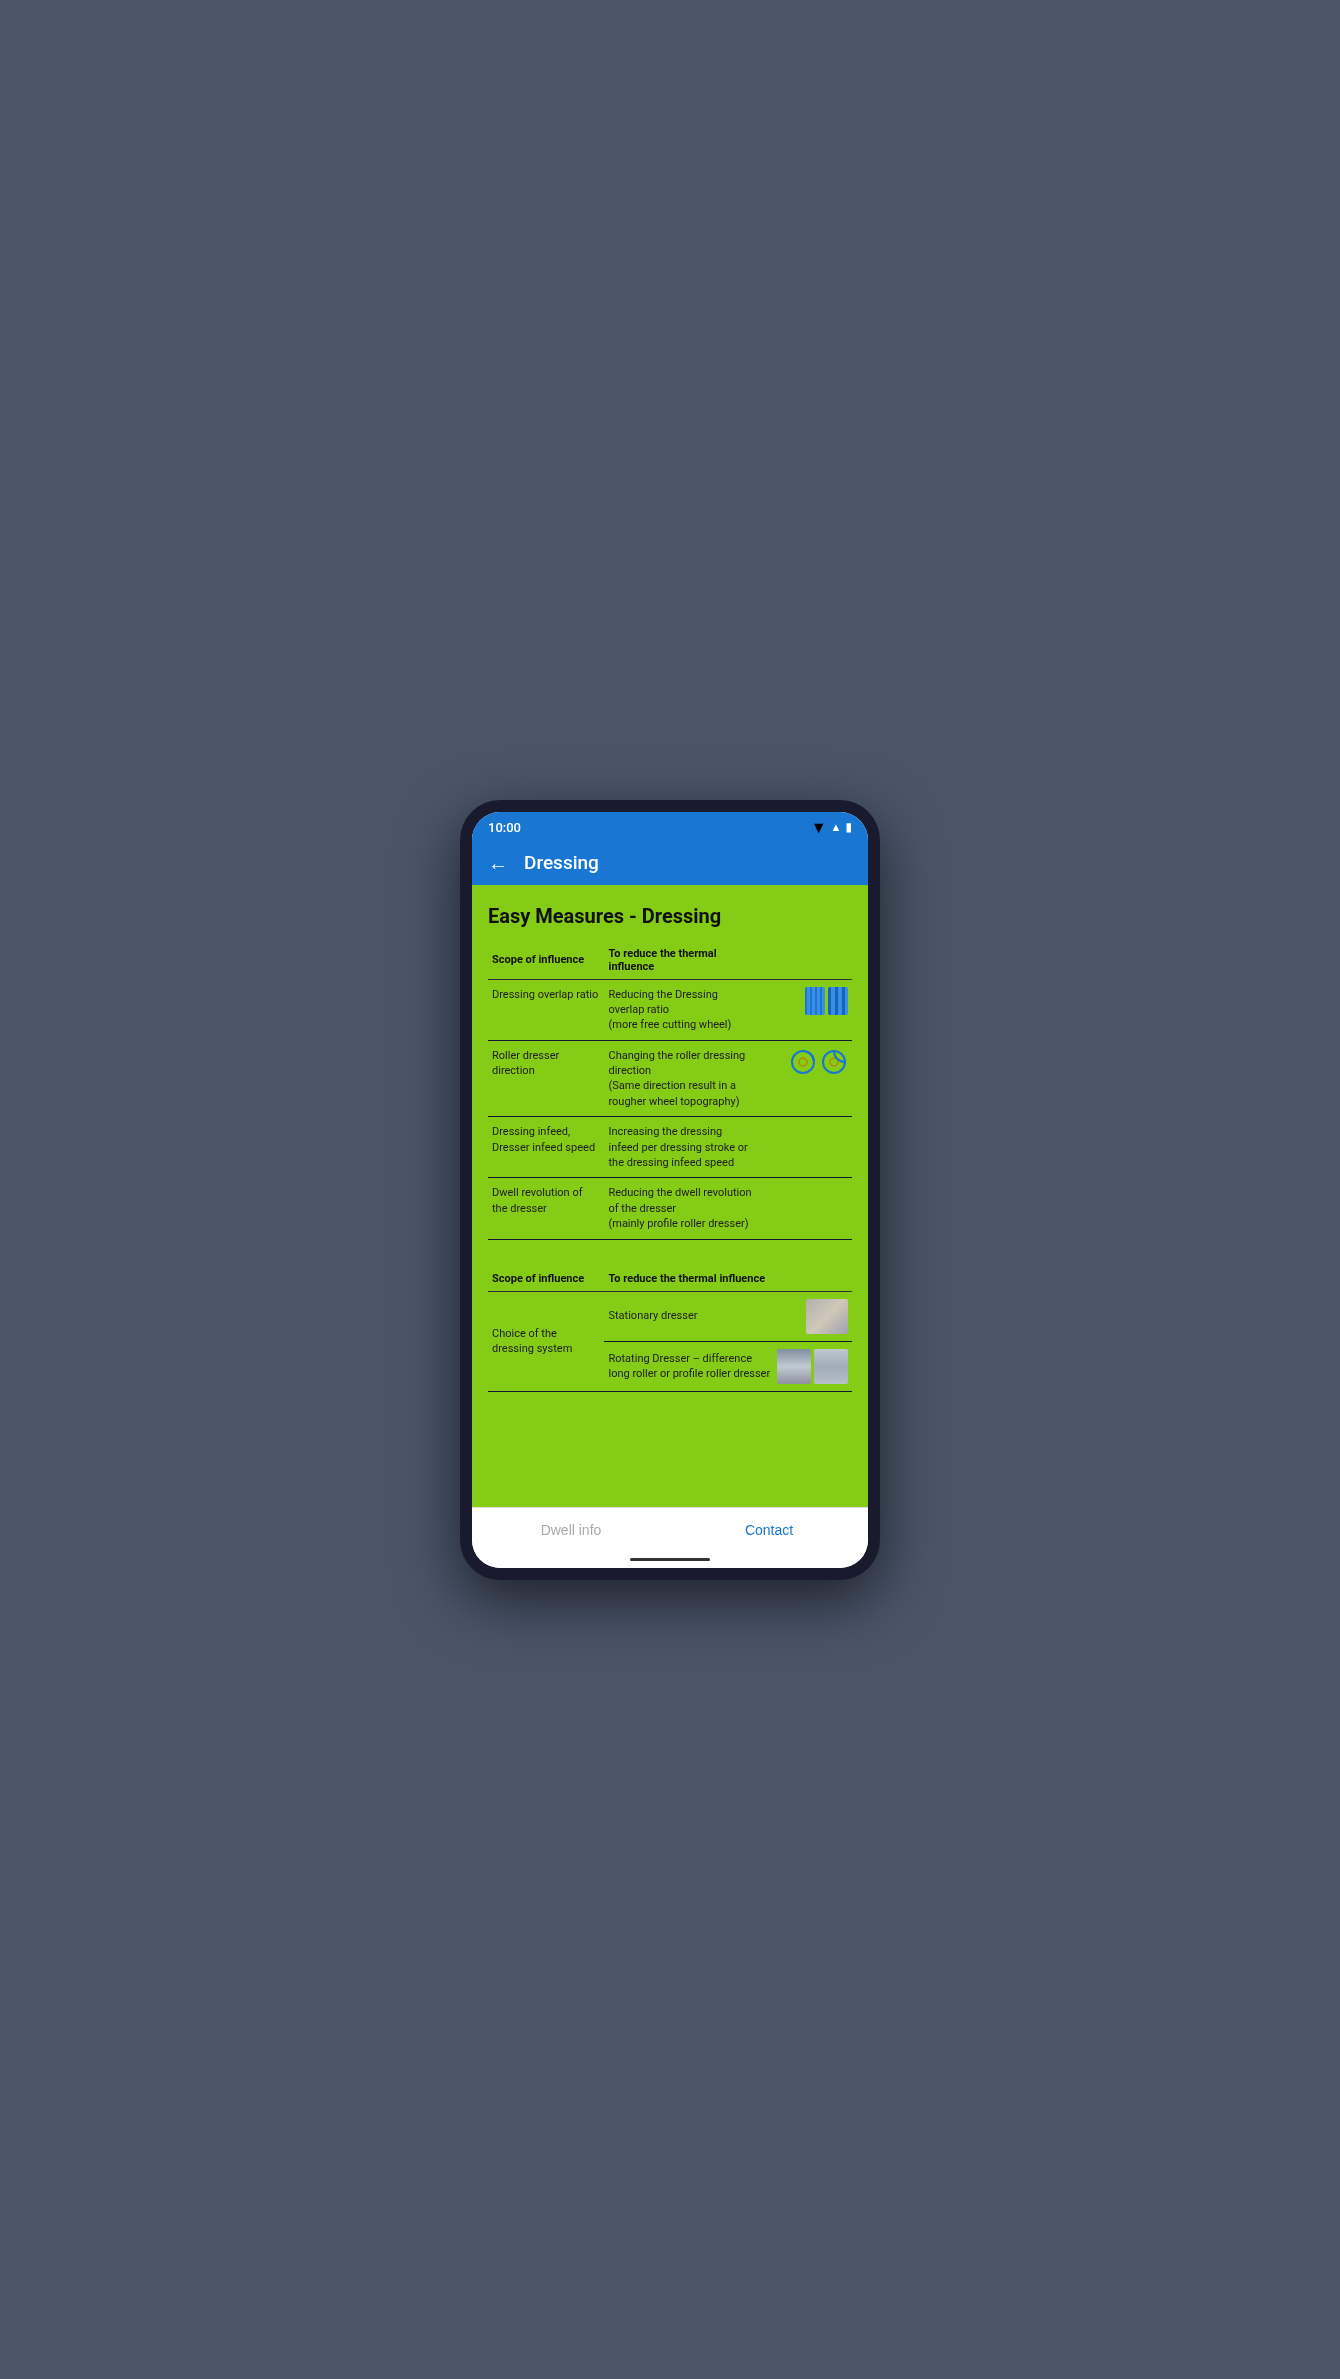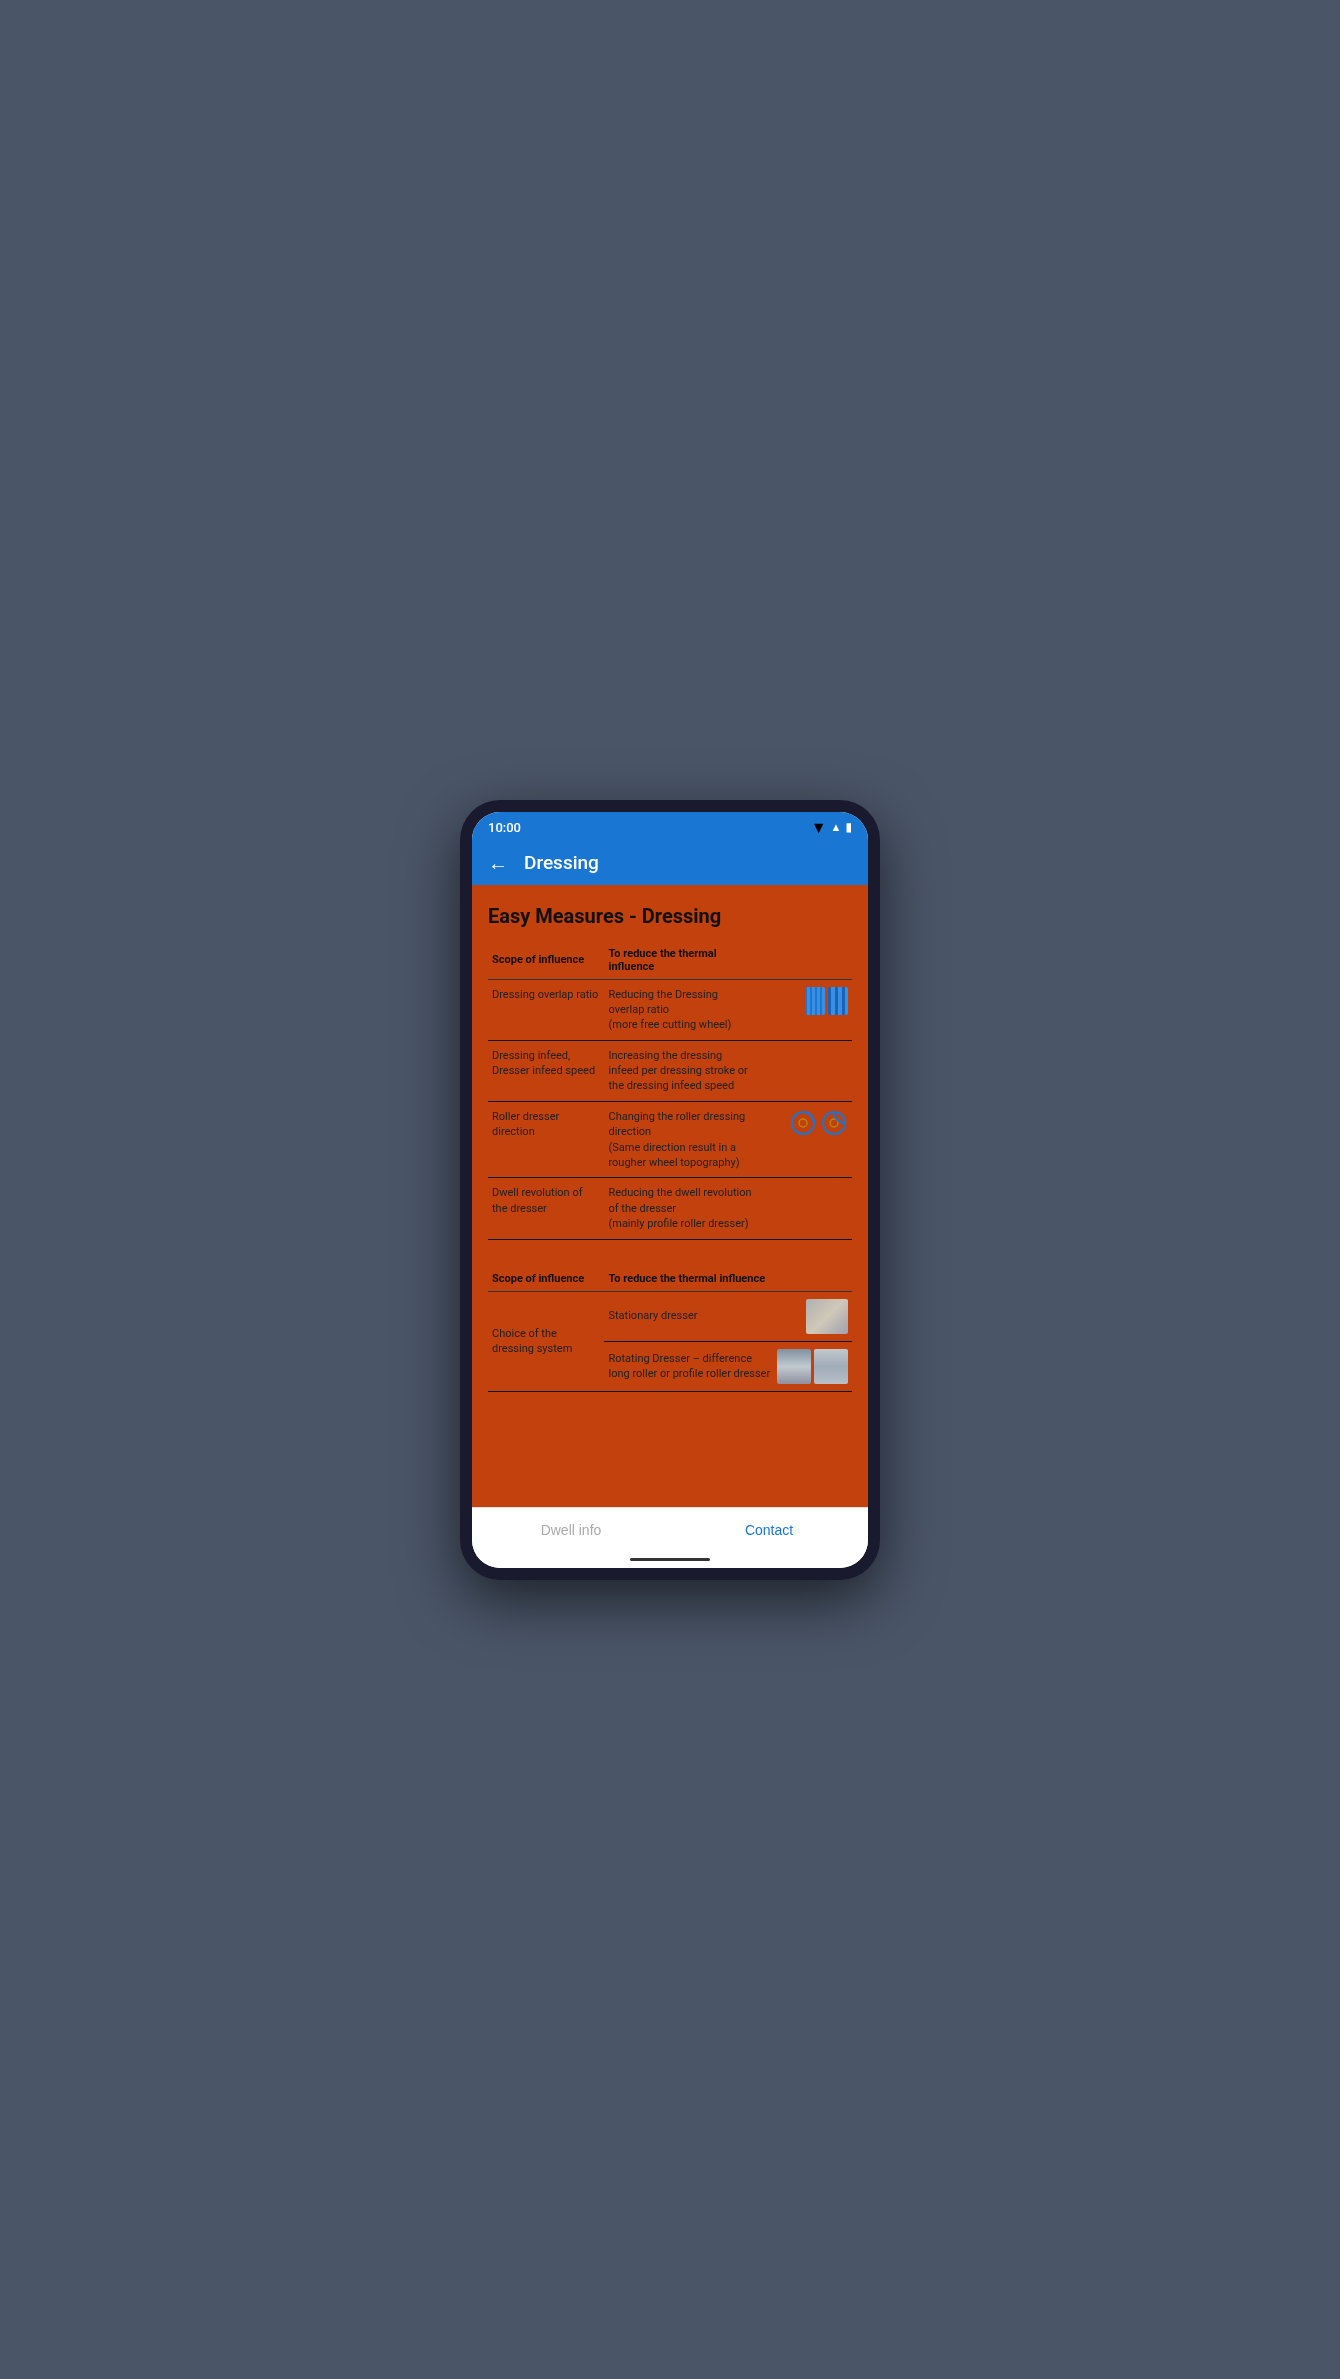--- a/index.html
+++ b/index.html
@@ -64,21 +64,21 @@
     }
     .app-title {
       color: #fff;
       font-size: 19px;
       font-weight: 500;
     }
     
     .content {
       flex: 1;
       overflow-y: auto;
-      background: #c2410c;
+      background: #84cc16;
       padding: 0;
     }
     .content-inner {
       padding: 18px 16px 0;
     }
     .section-title {
       font-size: 20px;
       font-weight: 700;
       color: #111;
       margin-bottom: 12px;
@@ -227,26 +227,20 @@
 
             <tr>
               <td class="col-scope">Dressing overlap ratio</td>
               <td class="col-reduce">Reducing the Dressing overlap ratio<br>(more free cutting wheel)</td>
               <td class="col-img">
                 <div class="wheel-pair">
                   <div style="width:20px;height:28px;background:repeating-linear-gradient(90deg,#1976d2 0px,#1976d2 2px,#3a8fe0 2px,#3a8fe0 5px);border-radius:2px;"></div>
                   <div style="width:20px;height:28px;background:repeating-linear-gradient(90deg,#1565c0 0px,#1565c0 3px,#3a8fe0 3px,#3a8fe0 7px);border-radius:2px;"></div>
                 </div>
               </td>
-            </tr>
-
-            <tr>
-              <td class="col-scope">Dressing infeed, Dresser infeed speed</td>
-              <td class="col-reduce">Increasing the dressing infeed per dressing stroke or the dressing infeed speed</td>
-              <td class="col-img"></td>
             </tr>
 
             <tr>
               <td class="col-scope">Roller dresser direction</td>
               <td class="col-reduce">Changing the roller dressing direction<br>(Same direction result in a rougher wheel topography)</td>
               <td class="col-img">
                 <div class="dresser-icons">
                   <svg width="28" height="28" viewBox="0 0 28 28">
                     <circle cx="14" cy="14" r="11" stroke="#1976d2" stroke-width="2" fill="none"></circle>
                     <circle cx="14" cy="14" r="4" stroke="#b8860b" stroke-width="1.5" fill="none"></circle>
@@ -255,20 +249,26 @@
                   <svg width="28" height="28" viewBox="0 0 28 28">
                     <circle cx="14" cy="14" r="11" stroke="#1976d2" stroke-width="2" fill="none"></circle>
                     <circle cx="14" cy="14" r="4" stroke="#b8860b" stroke-width="1.5" fill="none"></circle>
                     <path d="M25 14 A11 11 0 0 1 14 3" stroke="#1976d2" stroke-width="2" fill="none"></path>
                   </svg>
                 </div>
               </td>
             </tr>
 
             <tr>
+              <td class="col-scope">Dressing infeed, Dresser infeed speed</td>
+              <td class="col-reduce">Increasing the dressing infeed per dressing stroke or the dressing infeed speed</td>
+              <td class="col-img"></td>
+            </tr>
+
+            <tr>
               <td class="col-scope">Dwell revolution of the dresser</td>
               <td class="col-reduce">Reducing the dwell revolution of the dresser<br>(mainly profile roller dresser)</td>
               <td class="col-img"></td>
             </tr>
           </tbody>
         </table>
       </div>
 
       <div class="spacer-section"></div>
 

